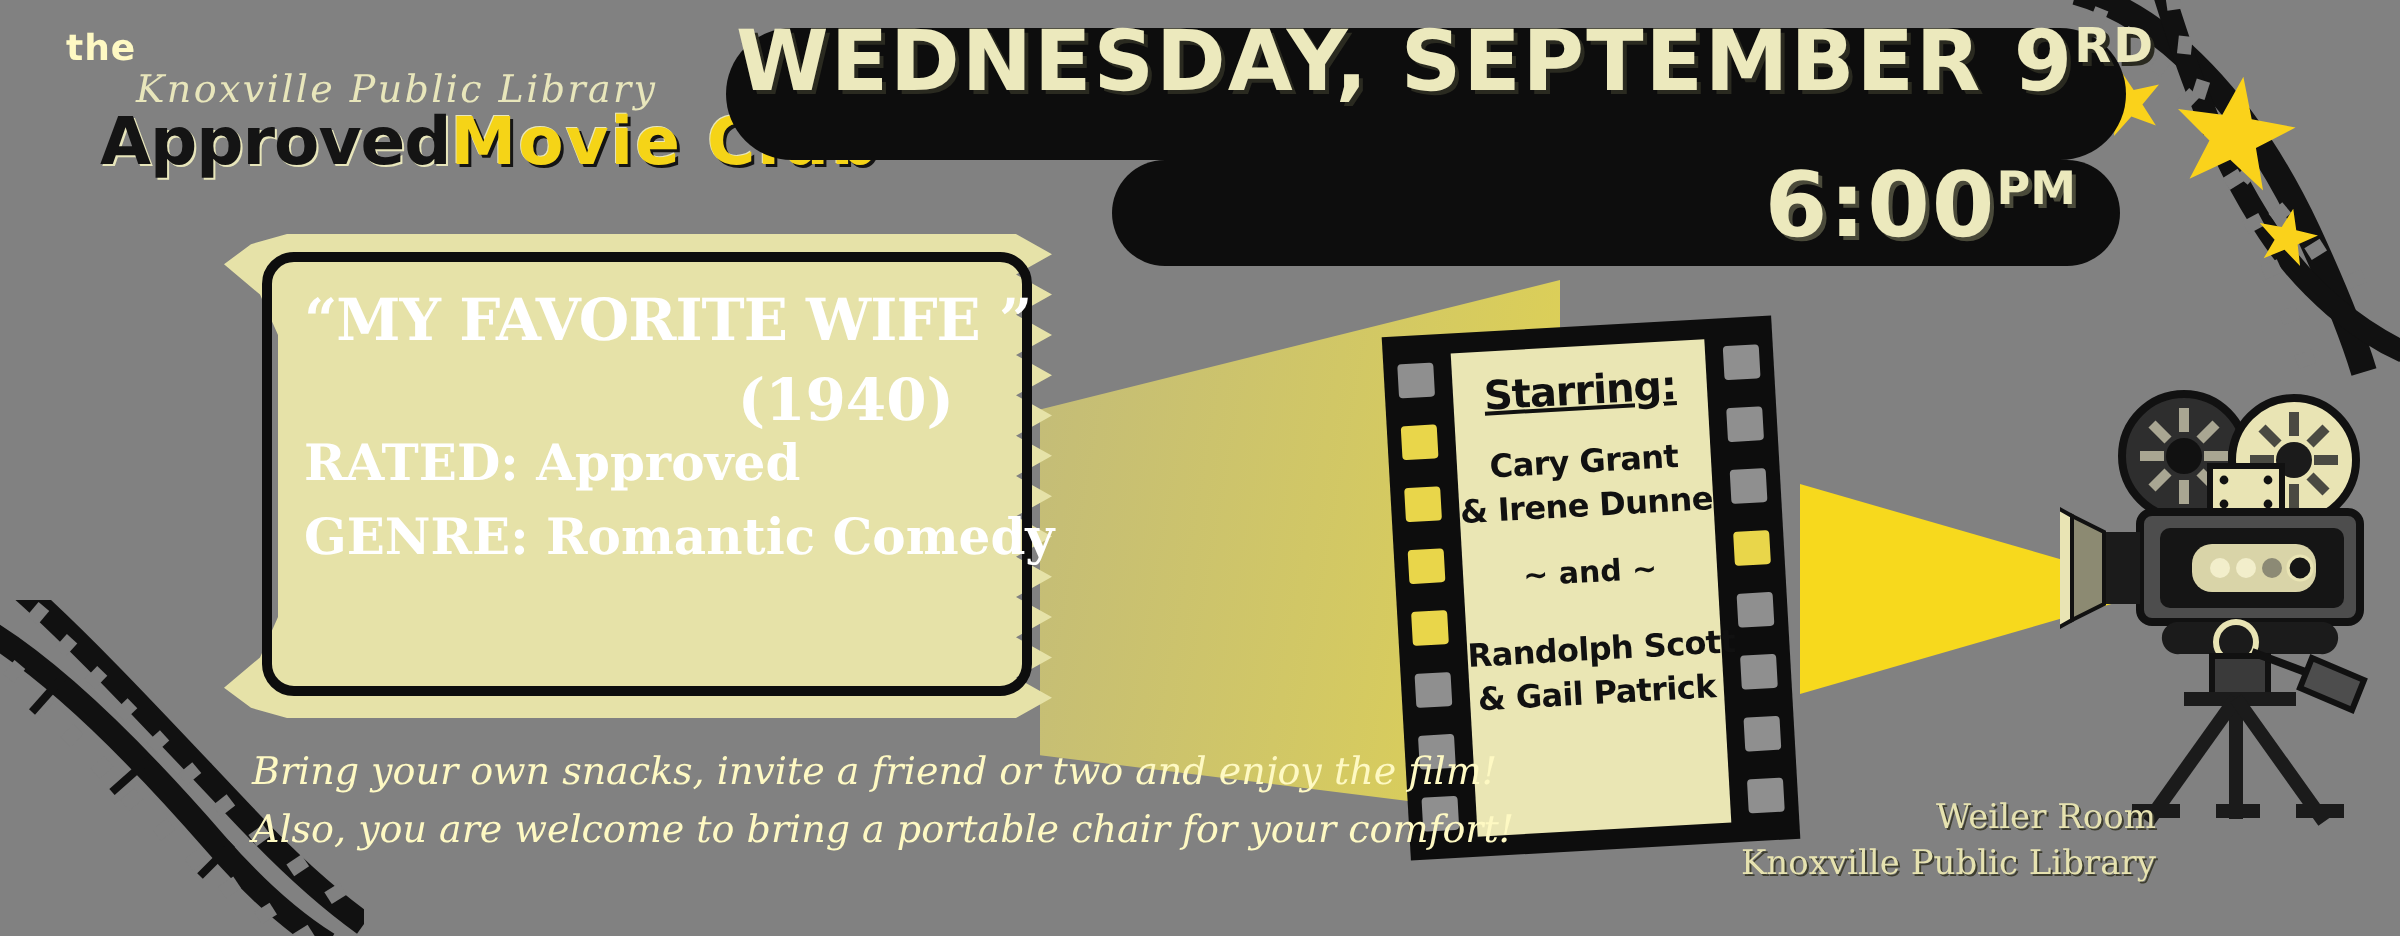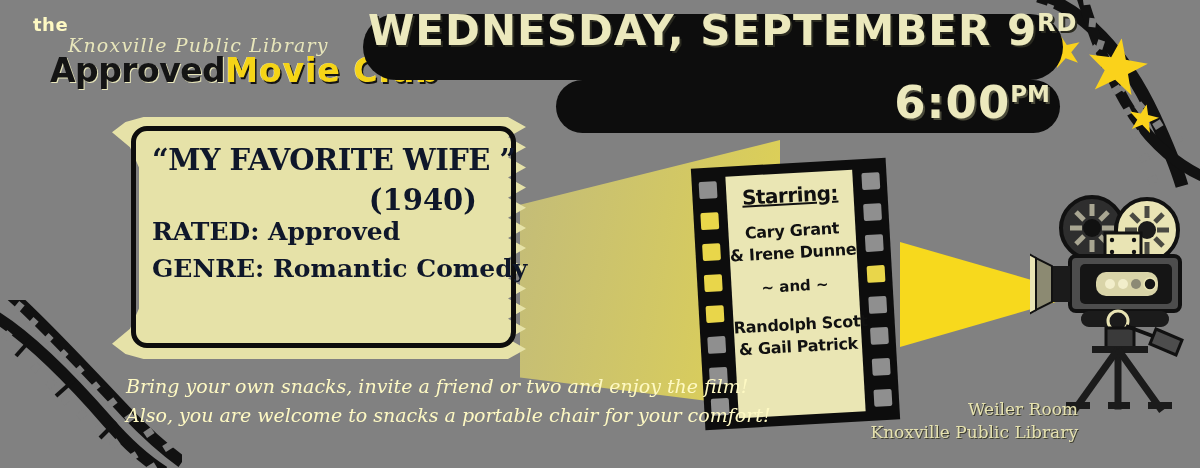--- a/index.html
+++ b/index.html
@@ -54,21 +54,21 @@
   #date-text {
     position: absolute; left: 368px; top: 6px; width: 600px;
     font-family: "DejaVu Sans", sans-serif;
     font-weight: bold; font-size: 42px; color: #ece9bd;
     letter-spacing: 1px; white-space: nowrap;
     text-shadow: 2px 2px 0 #2a2a20;
   }
   #date-text .ord { font-size: 24px; vertical-align: 14px; }
 
   #time-text {
-    position: absolute; left: 560px; top: 76px; width: 490px;
+    position: absolute; left: 548px; top: 76px; width: 490px;
     text-align: right;
     font-family: "DejaVu Sans", sans-serif;
     font-weight: bold; font-size: 45px; color: #ece9bd;
     letter-spacing: 1px; white-space: nowrap;
     text-shadow: 2px 2px 0 #4a4a3a;
   }
   #time-text .mer { font-size: 23px; vertical-align: 16px; letter-spacing: 0; }
 
   
   #beam-wide {
@@ -97,21 +97,21 @@
       7% 98%, 3% 96%, 0% 92%, 4% 86%, 6% 78%, 6% 22%, 4% 14%
     );
   }
   #ticket-inner {
     position: absolute; left: 131px; top: 126px; width: 385px; height: 222px;
     border: 5px solid #0d0d0d; border-radius: 16px;
     padding: 10px 16px 0 16px;
   }
   .tk-line {
     font-family: "DejaVu Serif", serif;
-    font-weight: bold; color: #0f172a;
+    font-weight: bold; color: #ffffff;
     white-space: nowrap;
   }
   #tk-title { font-size: 29px; text-align: left; letter-spacing: -.5px; margin-top: 2px; }
   #tk-year  { font-size: 29px; text-align: right; margin-top: 6px; padding-right: 18px; }
   #tk-rated { font-size: 25px; margin-top: 0; }
   #tk-genre { font-size: 25px; margin-top: 8px; }
 
   
   #film-frame {
     position: absolute; left: 698px; top: 163px; width: 195px; height: 262px;
@@ -374,21 +374,21 @@
     <g fill="none" stroke="#111" stroke-width="4">
       <line x1="14" y1="2" x2="2" y2="16"></line>
       <line x1="50" y1="38" x2="34" y2="56"></line>
       <line x1="92" y1="80" x2="74" y2="96"></line>
       <line x1="134" y1="122" x2="118" y2="138"></line>
     </g>
   </svg>
 
   <div id="blurb">
     <div>Bring your own snacks, invite a friend or two and enjoy the film!</div>
-    <div>Also, you are welcome to snacks a portable chair for your comfort!</div>
+    <div>Also, you are welcome to bring a portable chair for your comfort!</div>
   </div>
 
   <div id="venue">
     <div>Weiler Room</div>
     <div>Knoxville Public Library</div>
   </div>
 
 </div>
 
 </body></html>

